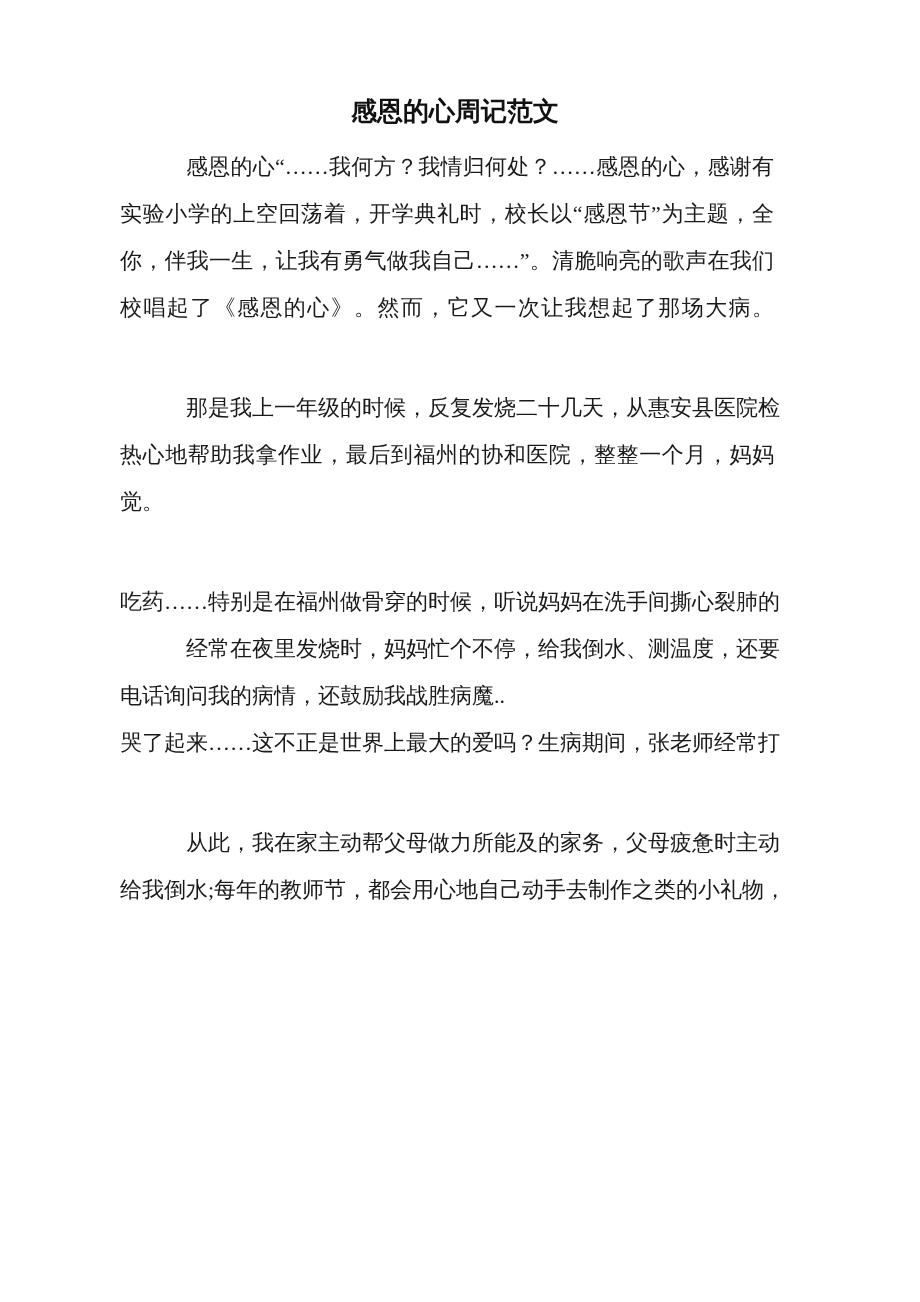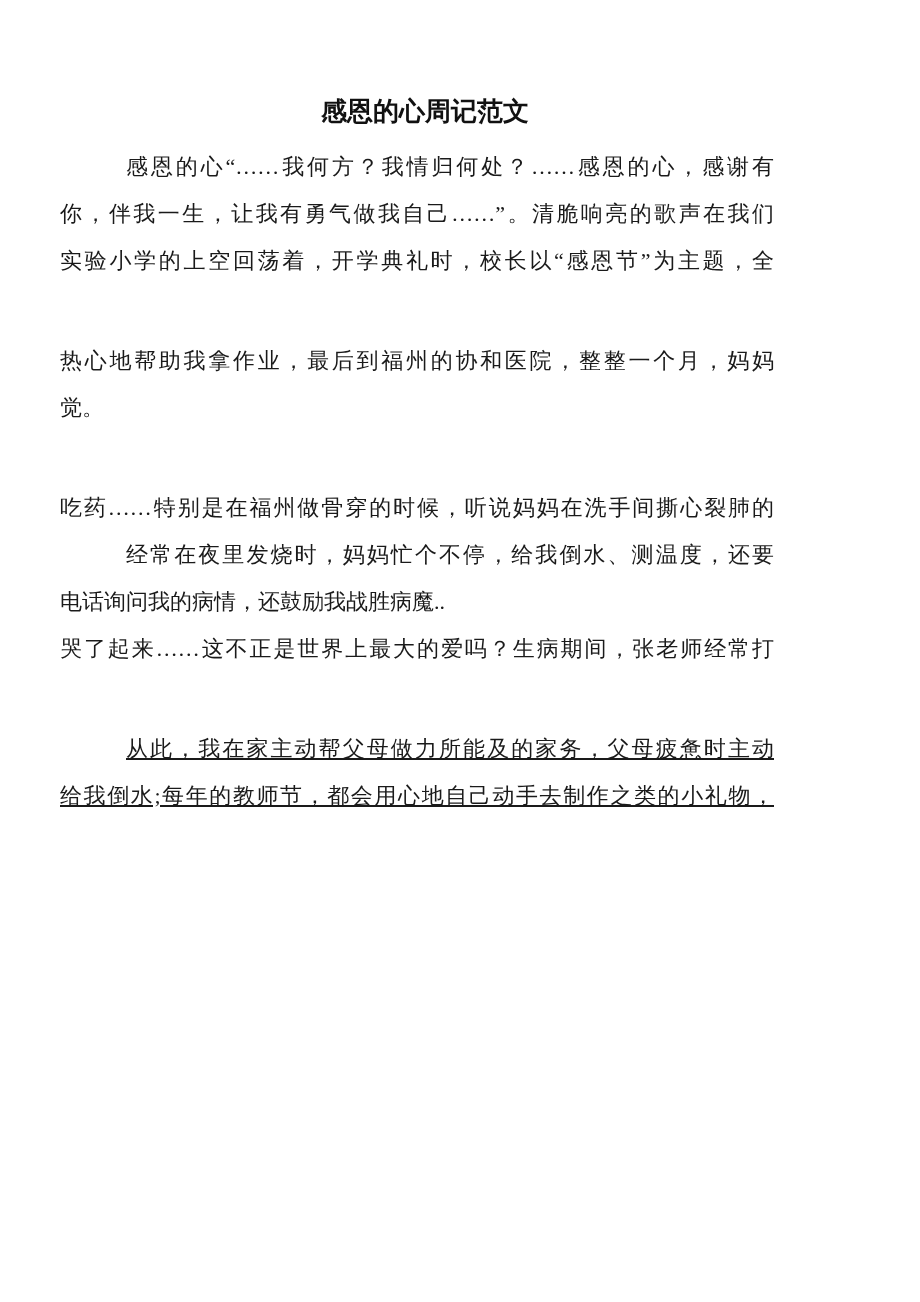--- a/index.html
+++ b/index.html
@@ -10,21 +10,21 @@
   body {
     width: 920px;
     height: 1302px;
     overflow: hidden;
     color: #1a1a1a;
   }
   .page {
     box-sizing: border-box;
     width: 920px;
     height: 1302px;
-    padding: 91px 130px 0 60px;
+    padding: 91px 130px 0 120px;
     background: #ffffff;
     border-radius: 25px;
   }
   .doc-title {
     font-family: "Liberation Sans", "DejaVu Sans", sans-serif;
     font-size: 26px;
     font-weight: bold;
     line-height: 40px;
     text-align: center;
     margin: 0 0 12px 0;
@@ -33,21 +33,20 @@
   .paragraphs {
     font-family: "Liberation Serif", "DejaVu Serif", serif;
     font-size: 22px;
     color: #1a1a1a;
   }
   .para {
     margin: 0 16px 53px 0;
   }
   .para:last-child {
     margin-bottom: 0;
-    text-decoration: underline;
   }
   .line {
     line-height: 47px;
     height: 47px;
     white-space: nowrap;
     text-align: justify;
     text-justify: inter-character;
     overflow: visible;
   }
   .line.full {
@@ -58,24 +57,26 @@
   }
 </style>
 </head>
 <body>
 
 <div class="page">
   <h1 class="doc-title">感恩的心周记范文</h1>
   <div class="paragraphs">
       <div class="para">
         <div class="line indent full">感恩的心“……我何方？我情归何处？……感恩的心，感谢有</div>
+        <div class="line full">实验小学的上空回荡着，开学典礼时，校长以“感恩节”为主题，全</div>
         <div class="line full">你，伴我一生，让我有勇气做我自己……”。清脆响亮的歌声在我们</div>
-        <div class="line full">实验小学的上空回荡着，开学典礼时，校长以“感恩节”为主题，全</div>
+        <div class="line full">校唱起了《感恩的心》。然而，它又一次让我想起了那场大病。</div>
       </div>
       <div class="para">
+        <div class="line indent full">那是我上一年级的时候，反复发烧二十几天，从惠安县医院检</div>
         <div class="line full">热心地帮助我拿作业，最后到福州的协和医院，整整一个月，妈妈</div>
         <div class="line">觉。</div>
       </div>
       <div class="para">
         <div class="line full">吃药……特别是在福州做骨穿的时候，听说妈妈在洗手间撕心裂肺的</div>
         <div class="line indent full">经常在夜里发烧时，妈妈忙个不停，给我倒水、测温度，还要</div>
         <div class="line">电话询问我的病情，还鼓励我战胜病魔..</div>
         <div class="line full">哭了起来……这不正是世界上最大的爱吗？生病期间，张老师经常打</div>
       </div>
       <div class="para">

